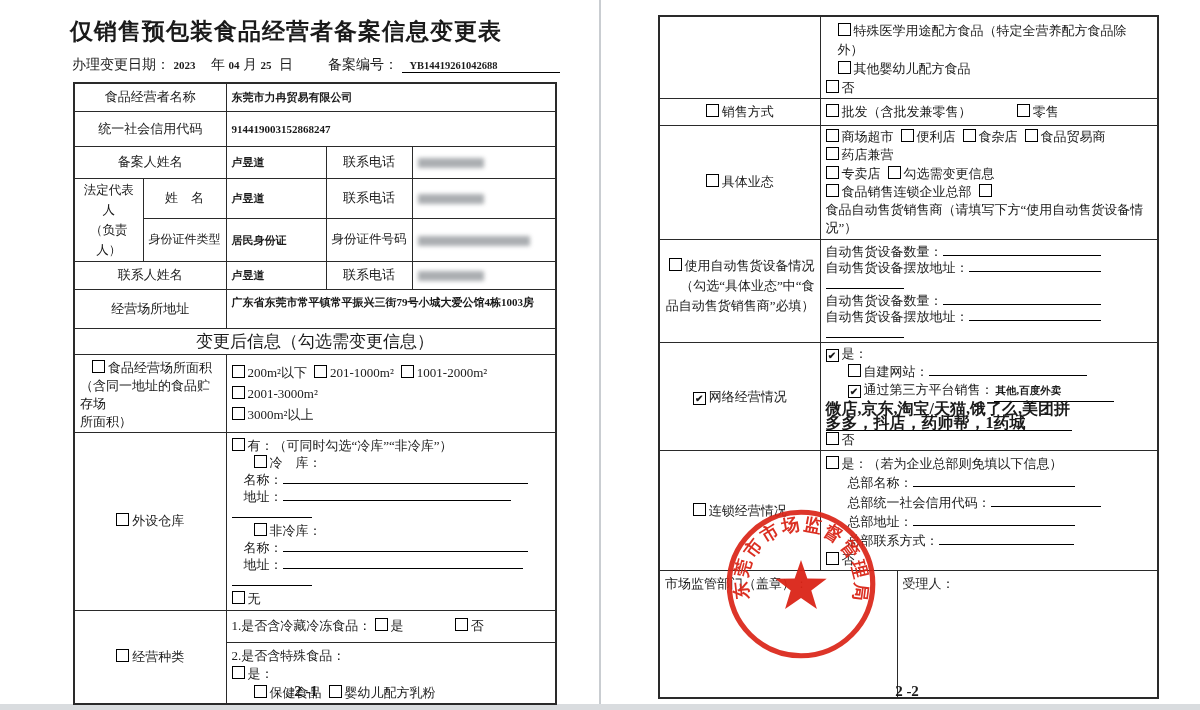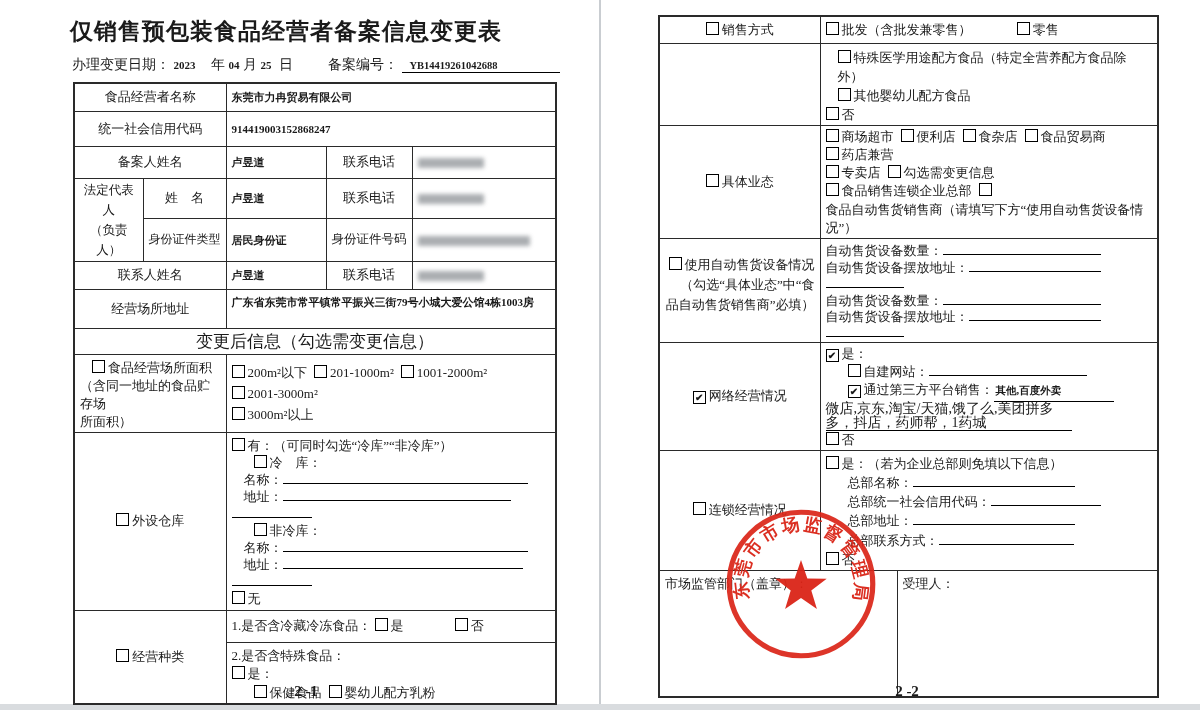--- a/index.html
+++ b/index.html
@@ -18,21 +18,21 @@
   .ul{display:inline-block;border-bottom:1px solid #000;height:12px;vertical-align:baseline;}
   .ulv{display:inline-block;border-bottom:1px solid #000;vertical-align:baseline;
     font-size:10.5px;font-weight:bold;padding:0 0 1px 8px;text-align:left;}
 
   table.t{border-collapse:collapse;position:absolute;table-layout:fixed;background:#fff;}
   table.t{border:2px solid #2a2a2a;}
   .t td{border:1px solid #2a2a2a;padding:1px 5px;font-size:13px;vertical-align:middle;overflow:hidden;}
   td.lbl{text-align:center;}
   td.top{vertical-align:top;padding-top:4px;}
   .val{font-size:11px;font-weight:bold;}
-  .small{font-size:14px;font-weight:normal;}
+  .small{font-size:16px;font-weight:bold;}
   .cb{display:inline-block;width:11px;height:11px;border:1.5px solid #000;
      vertical-align:-1px;margin-right:3px;line-height:11px;text-align:center;
      font-size:10px;font-weight:bold;background:#fff;}
   .line{line-height:17px;white-space:nowrap;}
   .rline{line-height:18.5px;white-space:nowrap;}
   .opt{margin-right:7px;white-space:nowrap;}
   .ind{margin-left:22px;}
   .ind2{margin-left:12px;}
   .redact{display:inline-block;background:#969a9e;filter:blur(2px);height:10px;
      border-radius:1px;vertical-align:middle;opacity:.8;}
@@ -168,35 +168,35 @@
 
 <div>
 
   <table class="t" style="left:658px;top:15px;width:499px;">
     <colgroup>
         <col style="width:161px">
         <col style="width:77px">
         <col style="width:261px">
       </colgroup>
     <tbody>
-        <tr style="height:27px">
-      <td class="lbl">
-        <span class="cb"></span><span>销售方式</span>
-      </td>
-      <td colspan="2">
-        <span class="cb"></span><span>批发（含批发兼零售）</span>
-        <span style="margin-left:42px;"><span class="cb"></span><span>零售</span></span>
-      </td>
-    </tr>
-    <tr style="height:70px">
+        <tr style="height:70px">
       <td></td>
       <td colspan="2" class="top" style="line-height:19px;">
         <div class="ind2"><span class="cb"></span><span>特殊医学用途配方食品（特定全营养配方食品除外）</span></div>
         <div class="ind2"><span class="cb"></span><span>其他婴幼儿配方食品</span></div>
         <div><span class="cb"></span><span>否</span></div>
+      </td>
+    </tr>
+    <tr style="height:27px">
+      <td class="lbl">
+        <span class="cb"></span><span>销售方式</span>
+      </td>
+      <td colspan="2">
+        <span class="cb"></span><span>批发（含批发兼零售）</span>
+        <span style="margin-left:42px;"><span class="cb"></span><span>零售</span></span>
       </td>
     </tr>
     <tr style="height:56px">
       <td class="lbl">
         <span class="cb"></span><span>具体业态</span>
       </td>
       <td colspan="2" class="top" style="line-height:18.3px;padding-top:2px;">
         <div>
           <span class="opt"><span class="cb"></span><span>商场超市</span></span><span class="opt"><span class="cb"></span><span>便利店</span></span><span class="opt"><span class="cb"></span><span>食杂店</span></span><span class="opt"><span class="cb"></span><span>食品贸易商</span></span><span class="opt" style="margin-right:0;"><span class="cb"></span><span>药店兼营</span></span>
         </div>

